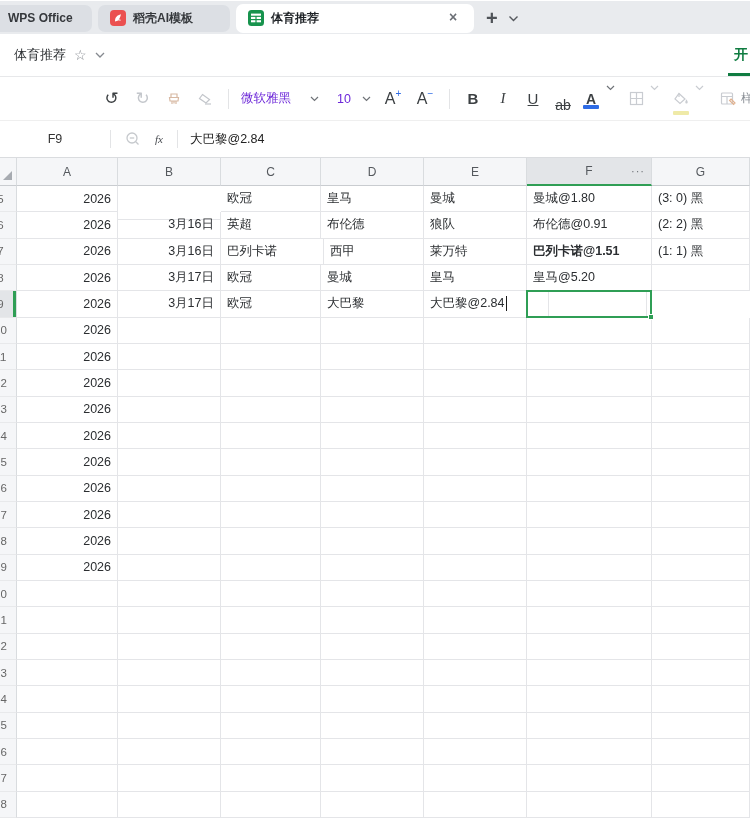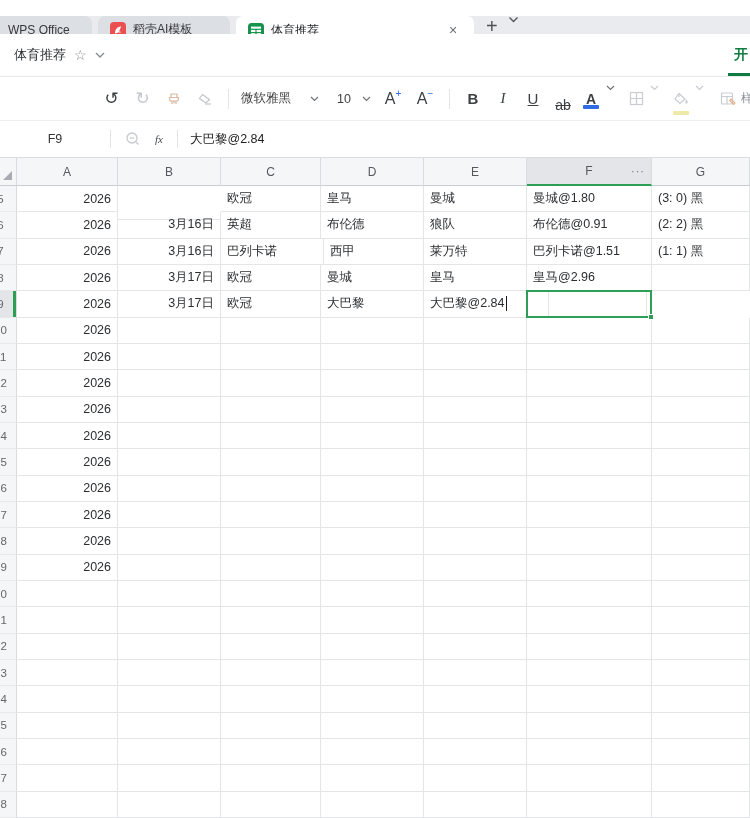--- a/index.html
+++ b/index.html
@@ -1,22 +1,22 @@
 <!DOCTYPE html>
 <html><head>
 <meta charset="utf-8">
 <style>
   * { margin:0; padding:0; box-sizing:border-box; }
   html,body { width:750px; height:818px; overflow:hidden;
     font-family:"Liberation Sans","DejaVu Sans",sans-serif; background:#fff; }
   #app { position:relative; width:750px; height:818px; background:#fff; }
 
   
-  #tabbar { position:absolute; left:0; top:16px; width:750px; height:34px;
-    background:#e9ebee; display:flex; align-items:flex-start; }
+  #tabbar { position:absolute; left:0; top:1px; width:750px; height:34px;
+    background:#e9ebee; display:flex; align-items:center;font-weight:bold; }
   .tab { height:27px; border-radius:7px; display:flex; align-items:center;
     font-size:12px; color:#35383c; padding:0 12px; position:relative; flex:0 0 auto; }
   .tab.inactive { background:#dcdfe4; }
   .tab.active { background:#ffffff; height:29px; color:#1f2327; }
   .tab .ticon { width:16px; height:16px; margin-right:7px; flex:0 0 auto; }
   .tab-close { margin-left:auto; color:#6b6f75; font-size:14px; width:18px; height:18px;
     line-height:17px; text-align:center; border-radius:4px; cursor:pointer; }
   .newtab { font-size:20px; color:#4f5archive358; color:#4f5358; margin-left:12px; line-height:1; cursor:pointer; }
   .tb-chev { margin-left:10px; }
 
@@ -32,21 +32,21 @@
 
   
   #toolbar { position:absolute; left:0; top:77px; width:750px; height:44px; background:#fff;
     border-bottom:1px solid #efefef; display:flex; align-items:center; padding-left:96px; }
   .ti { display:flex; align-items:center; justify-content:center; height:28px;
     border-radius:4px; color:#3c4043; flex:0 0 auto; }
   .ti.dis { color:#c3c6cb; }
   .sep { width:1px; height:20px; background:#e3e4e6; margin:0 8px; flex:0 0 auto; }
   .u16 { font-size:17px; }
   .slot { width:31px; }
-  .fontbox { font-size:12.5px; color:#404040; display:flex; align-items:center; }
+  .fontbox { font-size:12.5px; color:#6d28d9; display:flex; align-items:center; }
   .chev { margin-left:6px; display:inline-block; }
   .bi { font-size:15px; width:30px; text-align:center; }
   .sup { font-size:10px; color:#2e6be5; position:relative; top:-5px; }
   .colorA { position:relative; font-size:14px; font-weight:bold; width:18px; text-align:center; }
   .colorA .bar { position:absolute; left:1px; right:1px; bottom:-2px; height:4px;
     background:#2e6be5; border-radius:1px; }
   .fillbar { position:absolute; left:0px; right:0px; bottom:-2px; height:4px;
     background:#efeaa8; border-radius:1px; }
   .styles-label { font-size:12px; color:#8a8f96; margin-left:4px; white-space:nowrap; }
 
@@ -345,21 +345,21 @@
           </div>
           <div class="cell" style="width: 103px;">
             <span>巴列卡诺</span>
           </div>
           <div class="cell" style="width: 100px;">
             <span>西甲</span>
           </div>
           <div class="cell" style="width: 103px;">
             <span>莱万特</span>
           </div>
-          <div class="cell" style="width: 125px;">
+          <div class="cell" style="width: 125px; font-weight: bold;">
             <span>巴列卡诺@1.51</span>
           </div>
           <div class="cell" style="width: 98px;">
             <span>(1: 1) 黑</span>
           </div>
         </div>
         <div class="row">
           <div class="rh">
             <span>8</span>
           </div>
@@ -372,21 +372,21 @@
           <div class="cell" style="width: 100px;">
             <span>欧冠</span>
           </div>
           <div class="cell" style="width: 103px;">
             <span>曼城</span>
           </div>
           <div class="cell" style="width: 103px;">
             <span>皇马</span>
           </div>
           <div class="cell" style="width: 125px;">
-            <span>皇马@2.96</span>
+            <span>皇马@5.20</span>
           </div>
           <div class="cell" style="width: 98px;">
             <span></span>
           </div>
         </div>
         <div class="row">
           <div class="rh selrow">
             <span>9</span>
           </div>
           <div class="cell ar" style="width: 101px;">

